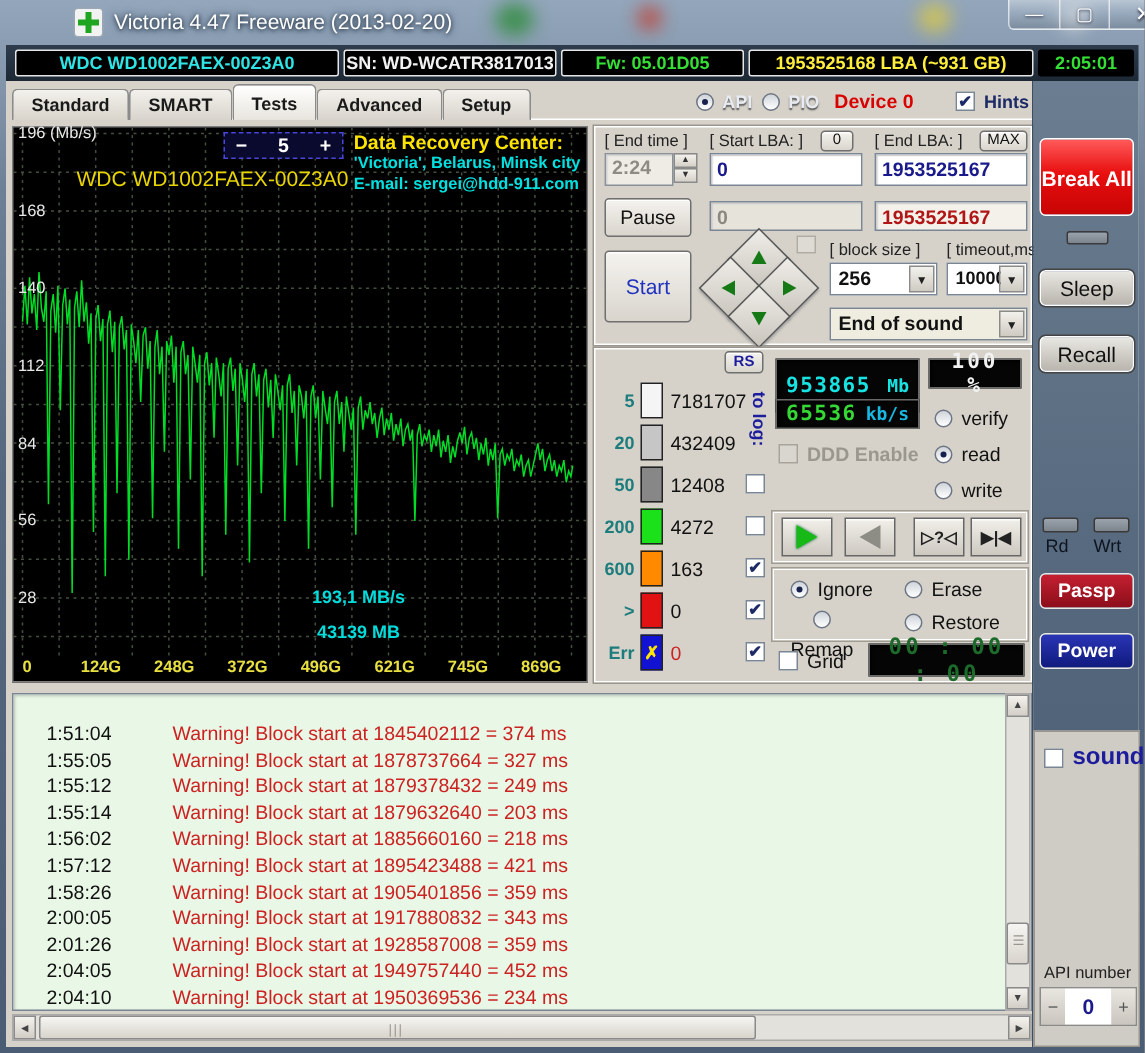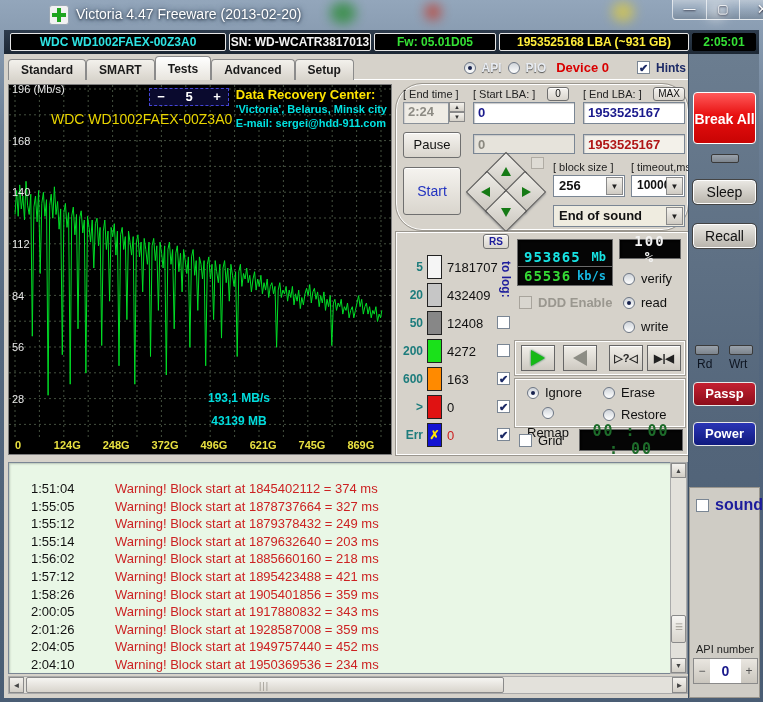--- a/index.html
+++ b/index.html
@@ -234,21 +234,21 @@
       <div class="drc">
         <div class="l1">Data Recovery Center:</div>
         <div class="l2">'Victoria', Belarus, Minsk city</div>
         <div class="l3">E-mail: sergei@hdd-911.com</div>
       </div>
       <div class="drive-name">WDC WD1002FAEX-00Z3A0</div>
       <div class="cinfo" style="top:306px;">193,1 MB/s</div>
       <div class="cinfo" style="top:329px;">43139 MB</div>
     </div>
 
-    <div class="panel" style="left:392px;top:30px;width:292px;height:146px;border-radius:26px;">
+    <div class="panel" style="left:392px;top:30px;width:292px;height:146px;">
       <div class="lbl" style="left:6px;top:3px;">[ End time ]</div>
       <div class="lbl" style="left:76px;top:3px;">[ Start LBA: ]</div>
       <div class="btn3d small" style="left:150px;top:2px;width:22px;height:14px;">0</div>
       <div class="lbl" style="left:186px;top:3px;">[ End LBA: ]</div>
       <div class="btn3d small" style="left:256px;top:2px;width:32px;height:14px;">MAX</div>
 
       <div class="spin" style="left:6px;top:17px;width:46px;height:22px;">2:24</div>
       <div class="spinbtns" style="left:52px;top:17px;">
         <div class="spinbtn">▲</div>
         <div class="spinbtn">▼</div>

